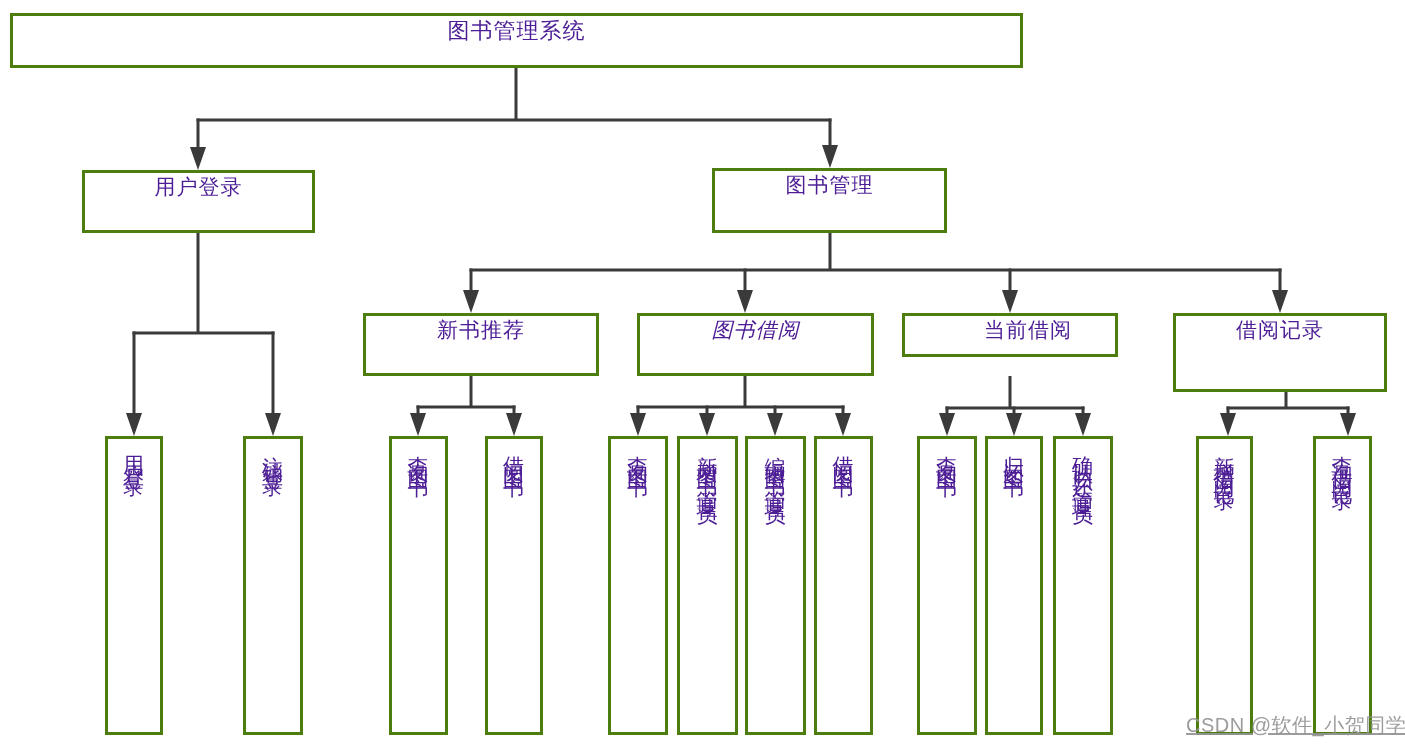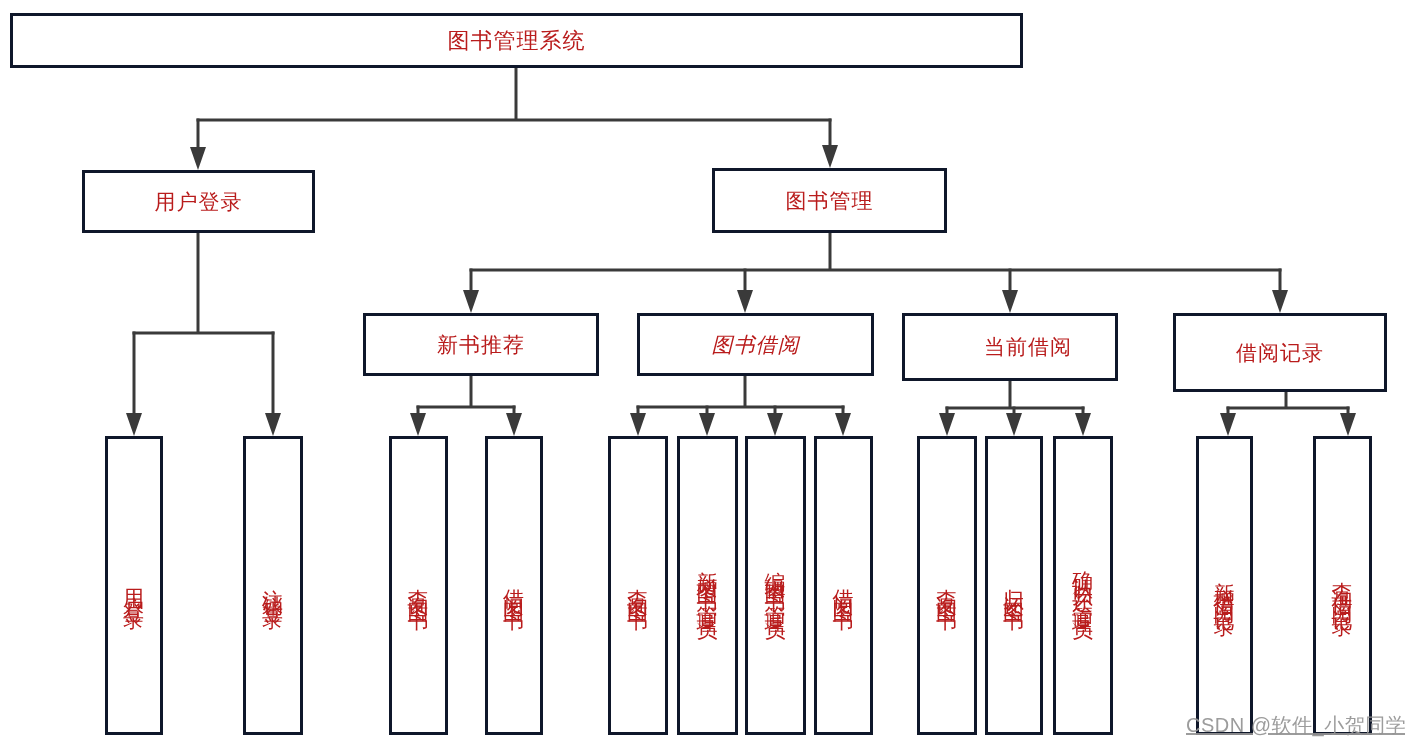--- a/index.html
+++ b/index.html
@@ -20,25 +20,24 @@
     left: 0;
     top: 0;
     width: 1405px;
     height: 747px;
     z-index: 1;
   }
   .node {
     position: absolute;
     box-sizing: border-box;
     background: #ffffff;
-    border: 3px solid #0f172a;
+    border: 3px solid #4d7c0f;
     display: flex;
-    align-items: center;
     justify-content: center;
-    color: #b91c1c;
+    color: #4c1d95;
     z-index: 2;
   }
   .node.h .label {
     font-size: 21px;
     letter-spacing: 1px;
     white-space: nowrap;
   }
   .node.root .label {
     font-size: 22px;
   }
@@ -141,21 +140,21 @@
       </div>
       <div class="node h" style="left: 712px; top: 168px; width: 235px; height: 65px;">
         <span class="label">图书管理</span>
       </div>
       <div class="node h" style="left: 363px; top: 313px; width: 236px; height: 63px;">
         <span class="label">新书推荐</span>
       </div>
       <div class="node h" style="left: 637px; top: 313px; width: 237px; height: 63px; font-style: italic;">
         <span class="label">图书借阅</span>
       </div>
-      <div class="node h" style="left: 902px; top: 313px; width: 216px; height: 68px; padding-left: 36px;">
+      <div class="node h" style="left: 902px; top: 313px; width: 216px; height: 44px; padding-left: 36px;">
         <span class="label">当前借阅</span>
       </div>
       <div class="node h" style="left: 1173px; top: 313px; width: 214px; height: 79px;">
         <span class="label">借阅记录</span>
       </div>
       <div class="node v" style="left: 105px; top: 436px; width: 58px; height: 299px;">
         <span class="label">用户登录</span>
       </div>
       <div class="node v" style="left: 243px; top: 436px; width: 60px; height: 299px;">
         <span class="label">注销登录</span>

